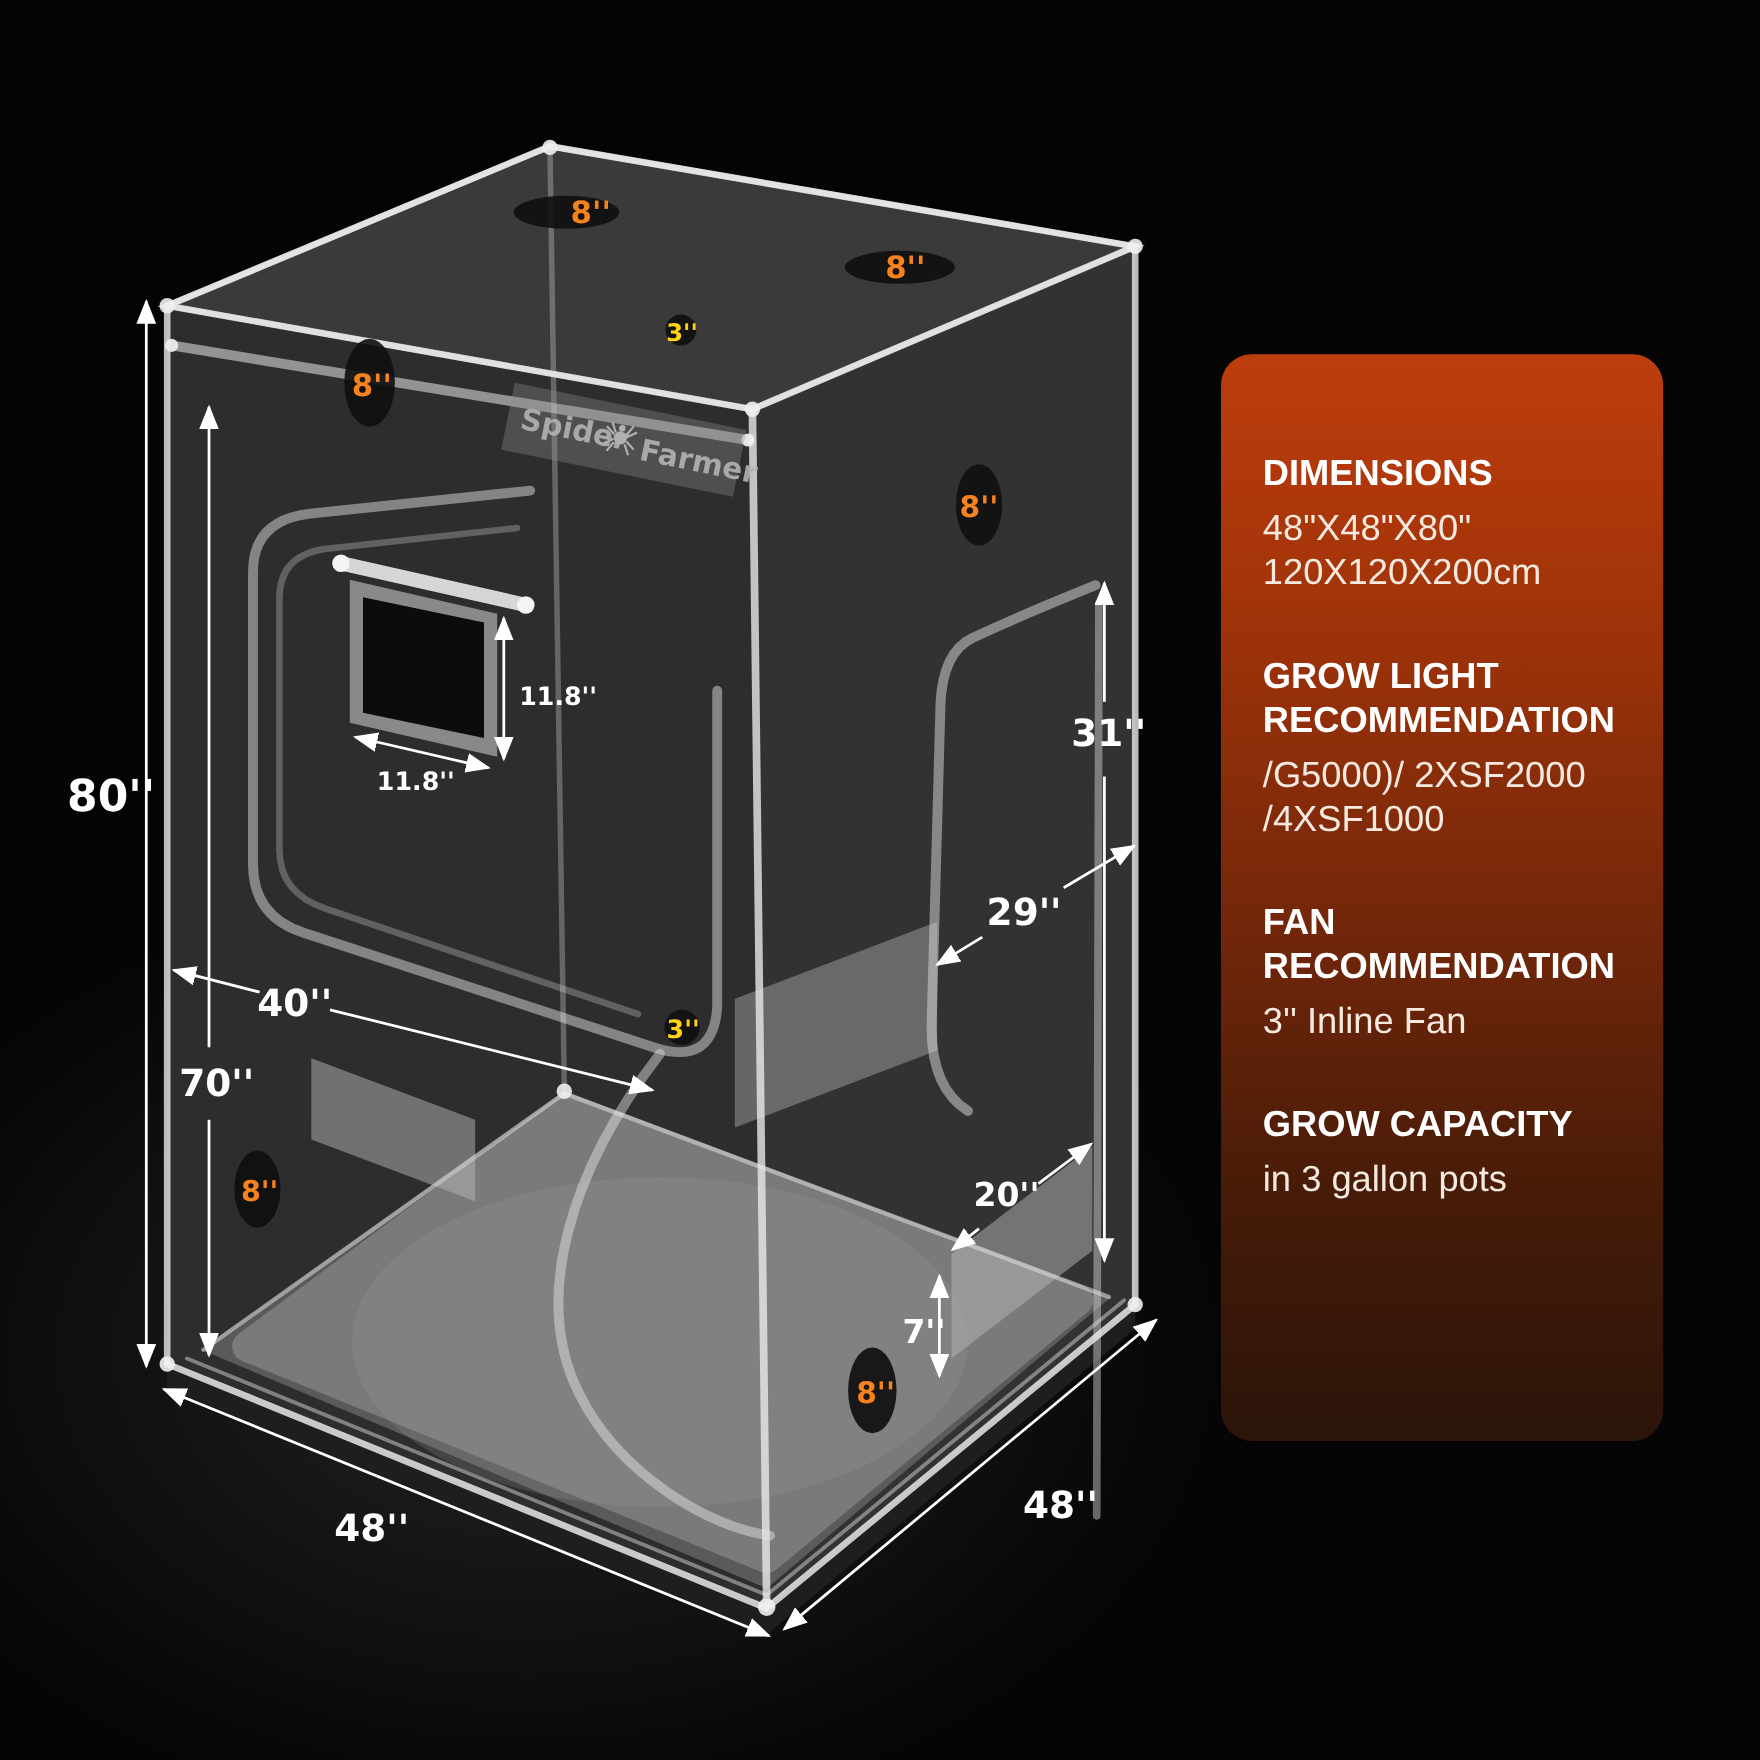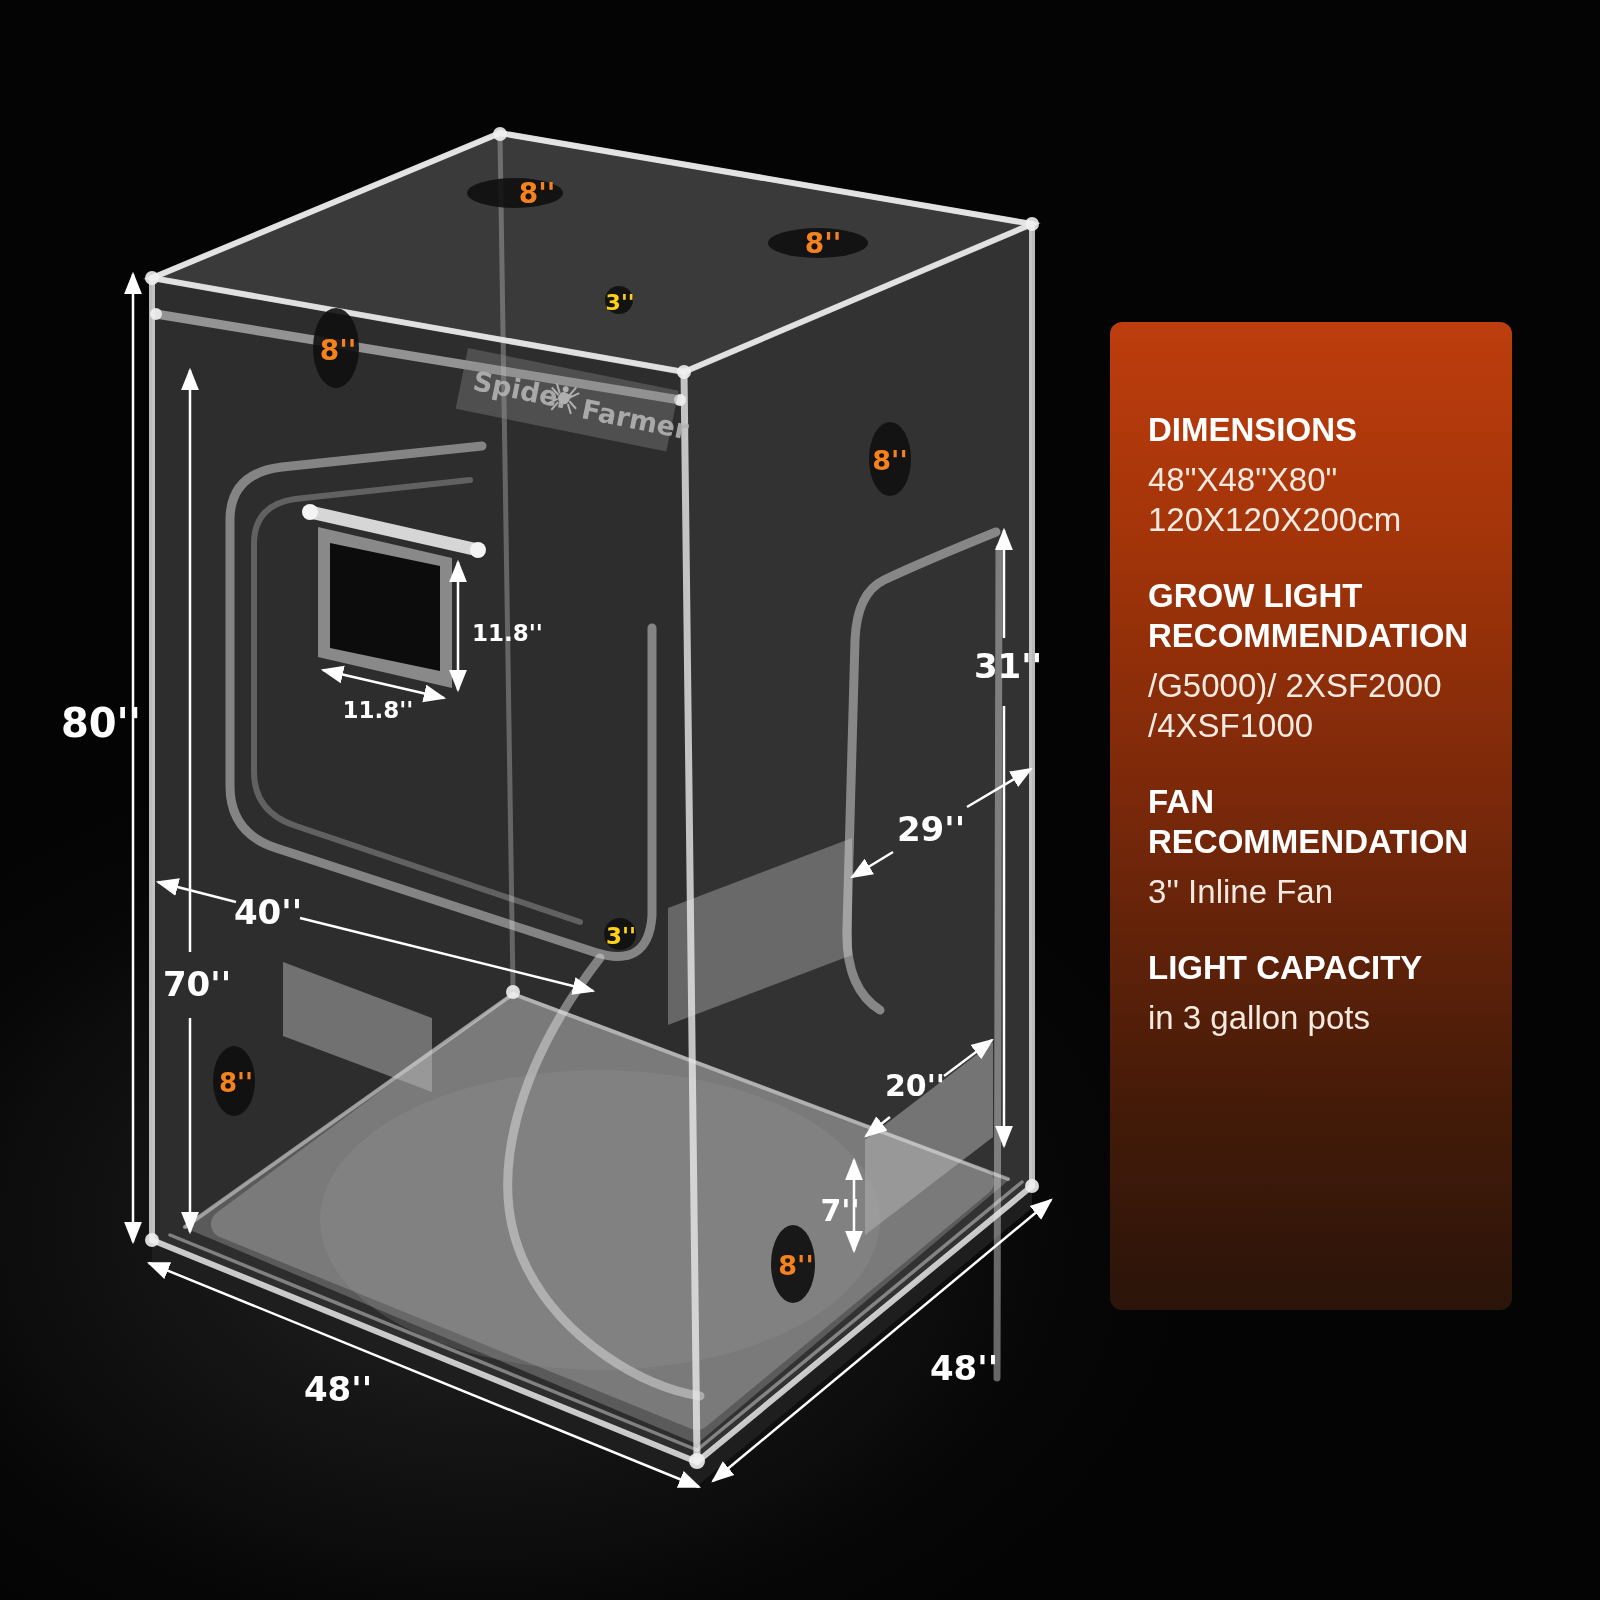--- a/index.html
+++ b/index.html
@@ -3,26 +3,26 @@
 <meta charset="utf-8">
 <style>
   html,body{margin:0;padding:0;background:#000;}
   body{width:1600px;height:1600px;position:relative;overflow:hidden;
        font-family:"Liberation Sans",sans-serif;}
   svg#scene{position:absolute;left:0;top:0;}
 
   
   .panel{
     position:absolute;left:1110px;top:322px;width:402px;height:988px;
-    box-sizing:border-box;border-radius:12px;
+    box-sizing:border-box;border-radius:28px;
     padding:88px 20px 0 38px;
     background:linear-gradient(180deg,#bd3d0e 0%,#a33409 22%,#74270a 52%,#461b08 78%,#2b140a 100%);
   }
   .sec{margin:0;}
-  .sec + .sec{margin-top:36px;}
+  .sec + .sec{margin-top:54px;}
   .sec h2{margin:0 0 10px 0;font-size:33px;line-height:40px;font-weight:700;color:#ffffff;}
   .sec .line{font-size:33px;line-height:40px;font-weight:400;color:#f6e9df;}
 
   
   text{font-family:"DejaVu Sans",sans-serif;}
   .dimtxt{fill:#ffffff;font-weight:bold;text-anchor:middle;}
   .port{fill:#f5821c;font-weight:bold;text-anchor:middle;}
   .cable{fill:#ffd214;font-weight:bold;text-anchor:middle;}
   .logotxt{fill:#b3b3b3;font-weight:bold;opacity:.9;}
 </style>
@@ -193,16 +193,16 @@
   <div class="sec">
     <h2>GROW LIGHT RECOMMENDATION</h2>
     <div class="line">/G5000)/ 2XSF2000</div>
     <div class="line">/4XSF1000</div>
   </div>
   <div class="sec">
     <h2>FAN RECOMMENDATION</h2>
     <div class="line">3'' Inline Fan</div>
   </div>
   <div class="sec">
-    <h2>LIGHT CAPACITY</h2>
+    <h2>GROW CAPACITY</h2>
     <div class="line">in 3 gallon pots</div>
   </div>
 </div>
 
 </body></html>

